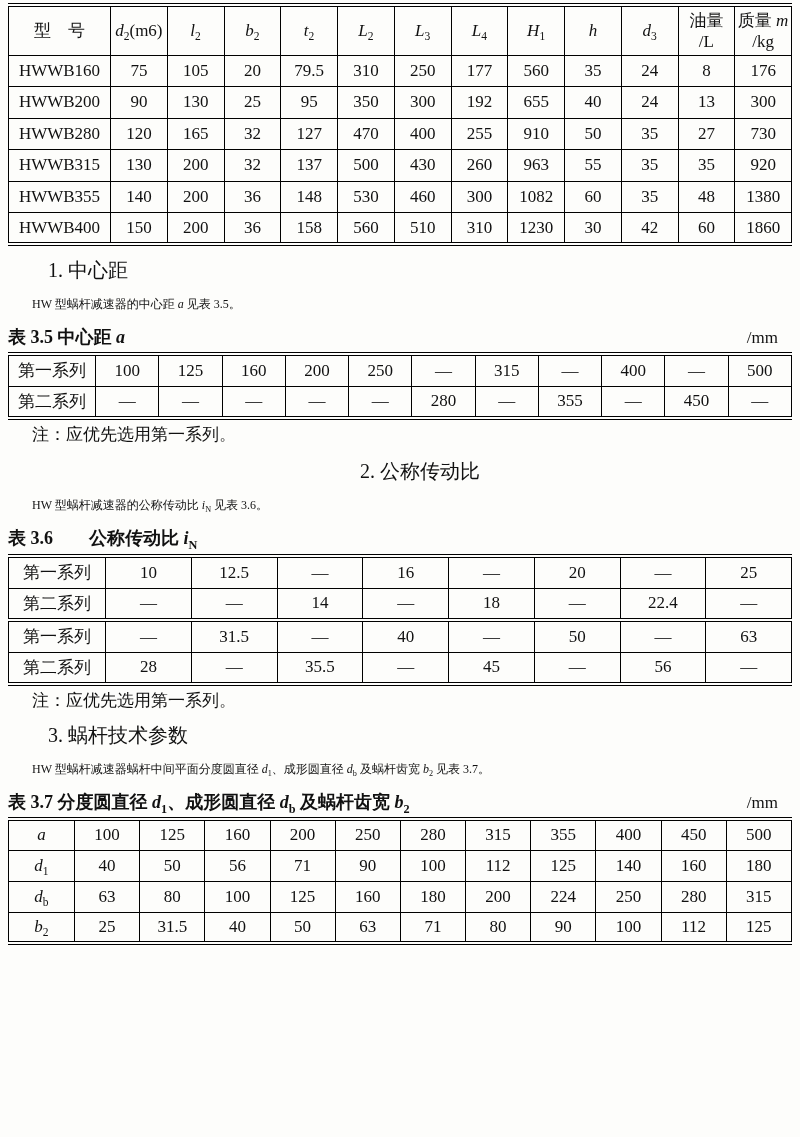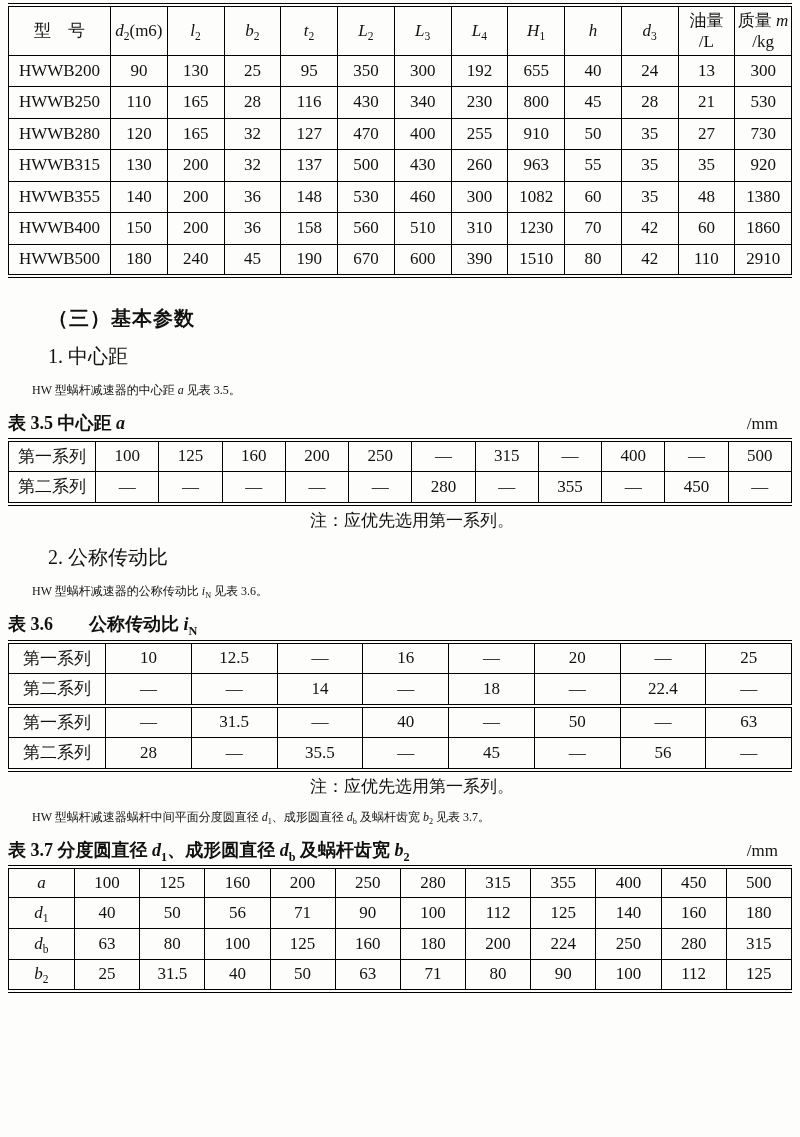--- a/index.html
+++ b/index.html
@@ -44,40 +44,40 @@
 
   
   .h2 {
     margin: 26px 0 0 0; font-size: 20px; line-height: 28px;
     text-indent: 2em; font-weight: bold; letter-spacing: 1px;
   }
   .item {
     margin: 10px 0 0 0; font-size: 20px; line-height: 28px;
     text-indent: 2em;
   }
-  .item2 { margin-top: 12px; }
+  .item2 { margin-top: 12px; text-align: center; }
   .item3 { margin-top: 10px; }
   .para {
     margin: 6px 0 0 0; font-size: 12px; line-height: 28px;
     text-indent: 2em;
   }
   .para i, .caption i { font-style: italic; }
   .caption-row {
     position: relative; margin: 8px 0 0 0;
     text-align: left; font-size: 18px; line-height: 22px;
   }
   .caption { font-weight: bold; }
   .unit {
     position: absolute; right: 14px; top: 1px;
     font-weight: normal; font-size: 17px;
   }
   .gap4 { height: 4px; }
   .gap5 { height: 5px; }
   .note {
-    margin: 5px 0 0 24px; font-size: 17px; line-height: 20px; text-align: center;
+    margin: 5px 0 0 24px; font-size: 17px; line-height: 20px;
   }
 </style>
 </head>
 <body>
 
 <div class="page">
 
   <table class="tbl t-main">
       <thead>
         <tr>
@@ -91,50 +91,50 @@
           <th><i>L</i><sub>4</sub></th>
           <th><i>H</i><sub>1</sub></th>
           <th><i>h</i></th>
           <th><i>d</i><sub>3</sub></th>
           <th>油量<br>/L</th>
           <th>质量 <i>m</i><br>/kg</th>
         </tr>
       </thead>
       <tbody>
         <tr>
+          <th>HWWB160</th>
+          <td>75</td>
+          <td>105</td>
+          <td>20</td>
+          <td>79.5</td>
+          <td>310</td>
+          <td>250</td>
+          <td>177</td>
+          <td>560</td>
+          <td>35</td>
+          <td>24</td>
+          <td>8</td>
+          <td>176</td>
+        </tr>
+        <tr>
           <th>HWWB200</th>
           <td>90</td>
           <td>130</td>
           <td>25</td>
           <td>95</td>
           <td>350</td>
           <td>300</td>
           <td>192</td>
           <td>655</td>
           <td>40</td>
           <td>24</td>
           <td>13</td>
           <td>300</td>
         </tr>
         <tr>
-          <th>HWWB250</th>
-          <td>110</td>
-          <td>165</td>
-          <td>28</td>
-          <td>116</td>
-          <td>430</td>
-          <td>340</td>
-          <td>230</td>
-          <td>800</td>
-          <td>45</td>
-          <td>28</td>
-          <td>21</td>
-          <td>530</td>
-        </tr>
-        <tr>
           <th>HWWB280</th>
           <td>120</td>
           <td>165</td>
           <td>32</td>
           <td>127</td>
           <td>470</td>
           <td>400</td>
           <td>255</td>
           <td>910</td>
           <td>50</td>
@@ -175,44 +175,28 @@
         <tr>
           <th>HWWB400</th>
           <td>150</td>
           <td>200</td>
           <td>36</td>
           <td>158</td>
           <td>560</td>
           <td>510</td>
           <td>310</td>
           <td>1230</td>
-          <td>70</td>
+          <td>30</td>
           <td>42</td>
           <td>60</td>
           <td>1860</td>
         </tr>
-        <tr>
-          <th>HWWB500</th>
-          <td>180</td>
-          <td>240</td>
-          <td>45</td>
-          <td>190</td>
-          <td>670</td>
-          <td>600</td>
-          <td>390</td>
-          <td>1510</td>
-          <td>80</td>
-          <td>42</td>
-          <td>110</td>
-          <td>2910</td>
-        </tr>
       </tbody>
     </table>
 
-  <p class="h2">（三）基本参数</p>
 
   <p class="item">1. 中心距</p>
 
   <p class="para">HW 型蜗杆减速器的中心距 <i>a</i> 见表 3.5。</p>
 
   <div class="caption-row">
     <span class="caption">表 3.5 中心距 <i>a</i></span>
     <span class="unit">/mm</span>
   </div>
   <div class="gap4"></div>
@@ -303,20 +287,21 @@
           <td>45</td>
           <td>—</td>
           <td>56</td>
           <td>—</td>
         </tr>
       </tbody>
     </table>
 
   <p class="note">注：应优先选用第一系列。</p>
 
+  <p class="item item3">3. 蜗杆技术参数</p>
 
   <p class="para">HW 型蜗杆减速器蜗杆中间平面分度圆直径 <i>d</i><sub>1</sub>、成形圆直径 <i>d</i><sub>b</sub> 及蜗杆齿宽 <i>b</i><sub>2</sub> 见表 3.7。</p>
 
   <div class="caption-row">
     <span class="caption">表 3.7 分度圆直径 <i>d</i><sub>1</sub>、成形圆直径 <i>d</i><sub>b</sub> 及蜗杆齿宽 <i>b</i><sub>2</sub></span>
     <span class="unit">/mm</span>
   </div>
   <div class="gap4"></div>
   <table class="tbl t37">
       <tbody>

